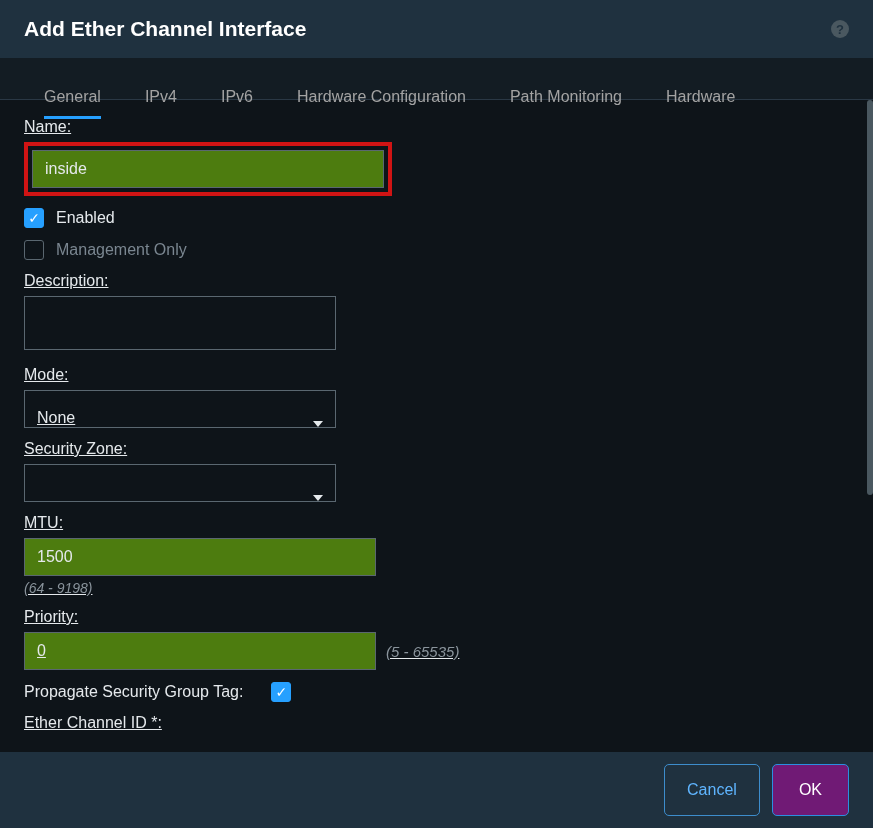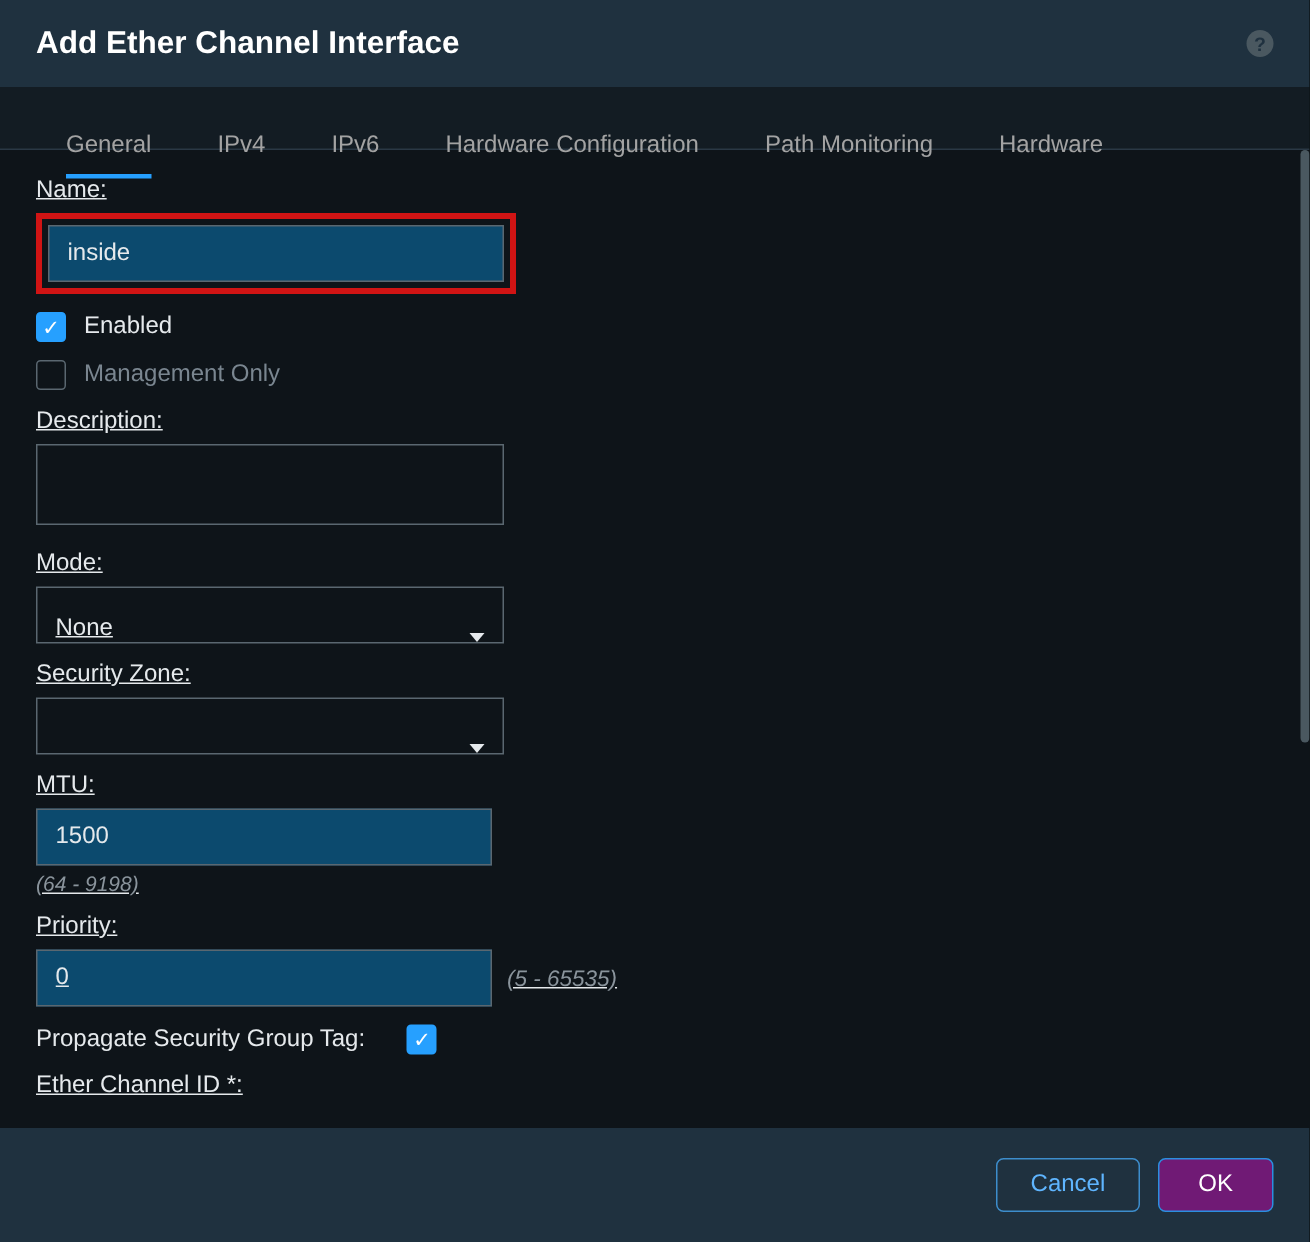--- a/index.html
+++ b/index.html
@@ -81,23 +81,23 @@
     color: #e5e9ec;
     margin-bottom: 6px;
     display: block;
   }
   .highlight-box {
     border: 4px solid #d01414;
     padding: 4px;
     display: inline-block;
   }
   .text-input {
-    width: 304px;
+    width: 352px;
     height: 38px;
-    background: #0c4a6e;
+    background: #4d7c0f;
     border: 1px solid #5a6770;
     color: #e5e9ec;
     padding: 0 12px;
     font-size: 16px;
   }
   .textarea {
     width: 312px;
     height: 54px;
     background: #0e1419;
     border: 1px solid #5a6770;
@@ -174,21 +174,21 @@
     bottom: 0; left: 0; right: 0;
     height: 76px;
     background: #1f313f;
     display: flex;
     justify-content: flex-end;
     align-items: center;
     gap: 12px;
     padding: 0 24px;
   }
   .btn {
-    height: 36px;
+    height: 52px;
     padding: 0 22px;
     border-radius: 5px;
     font-size: 16px;
     cursor: pointer;
     display: flex; align-items: center; justify-content: center;
   }
   .btn-cancel {
     background: transparent;
     border: 1px solid #3d8dcc;
     color: #5fb5ff;

